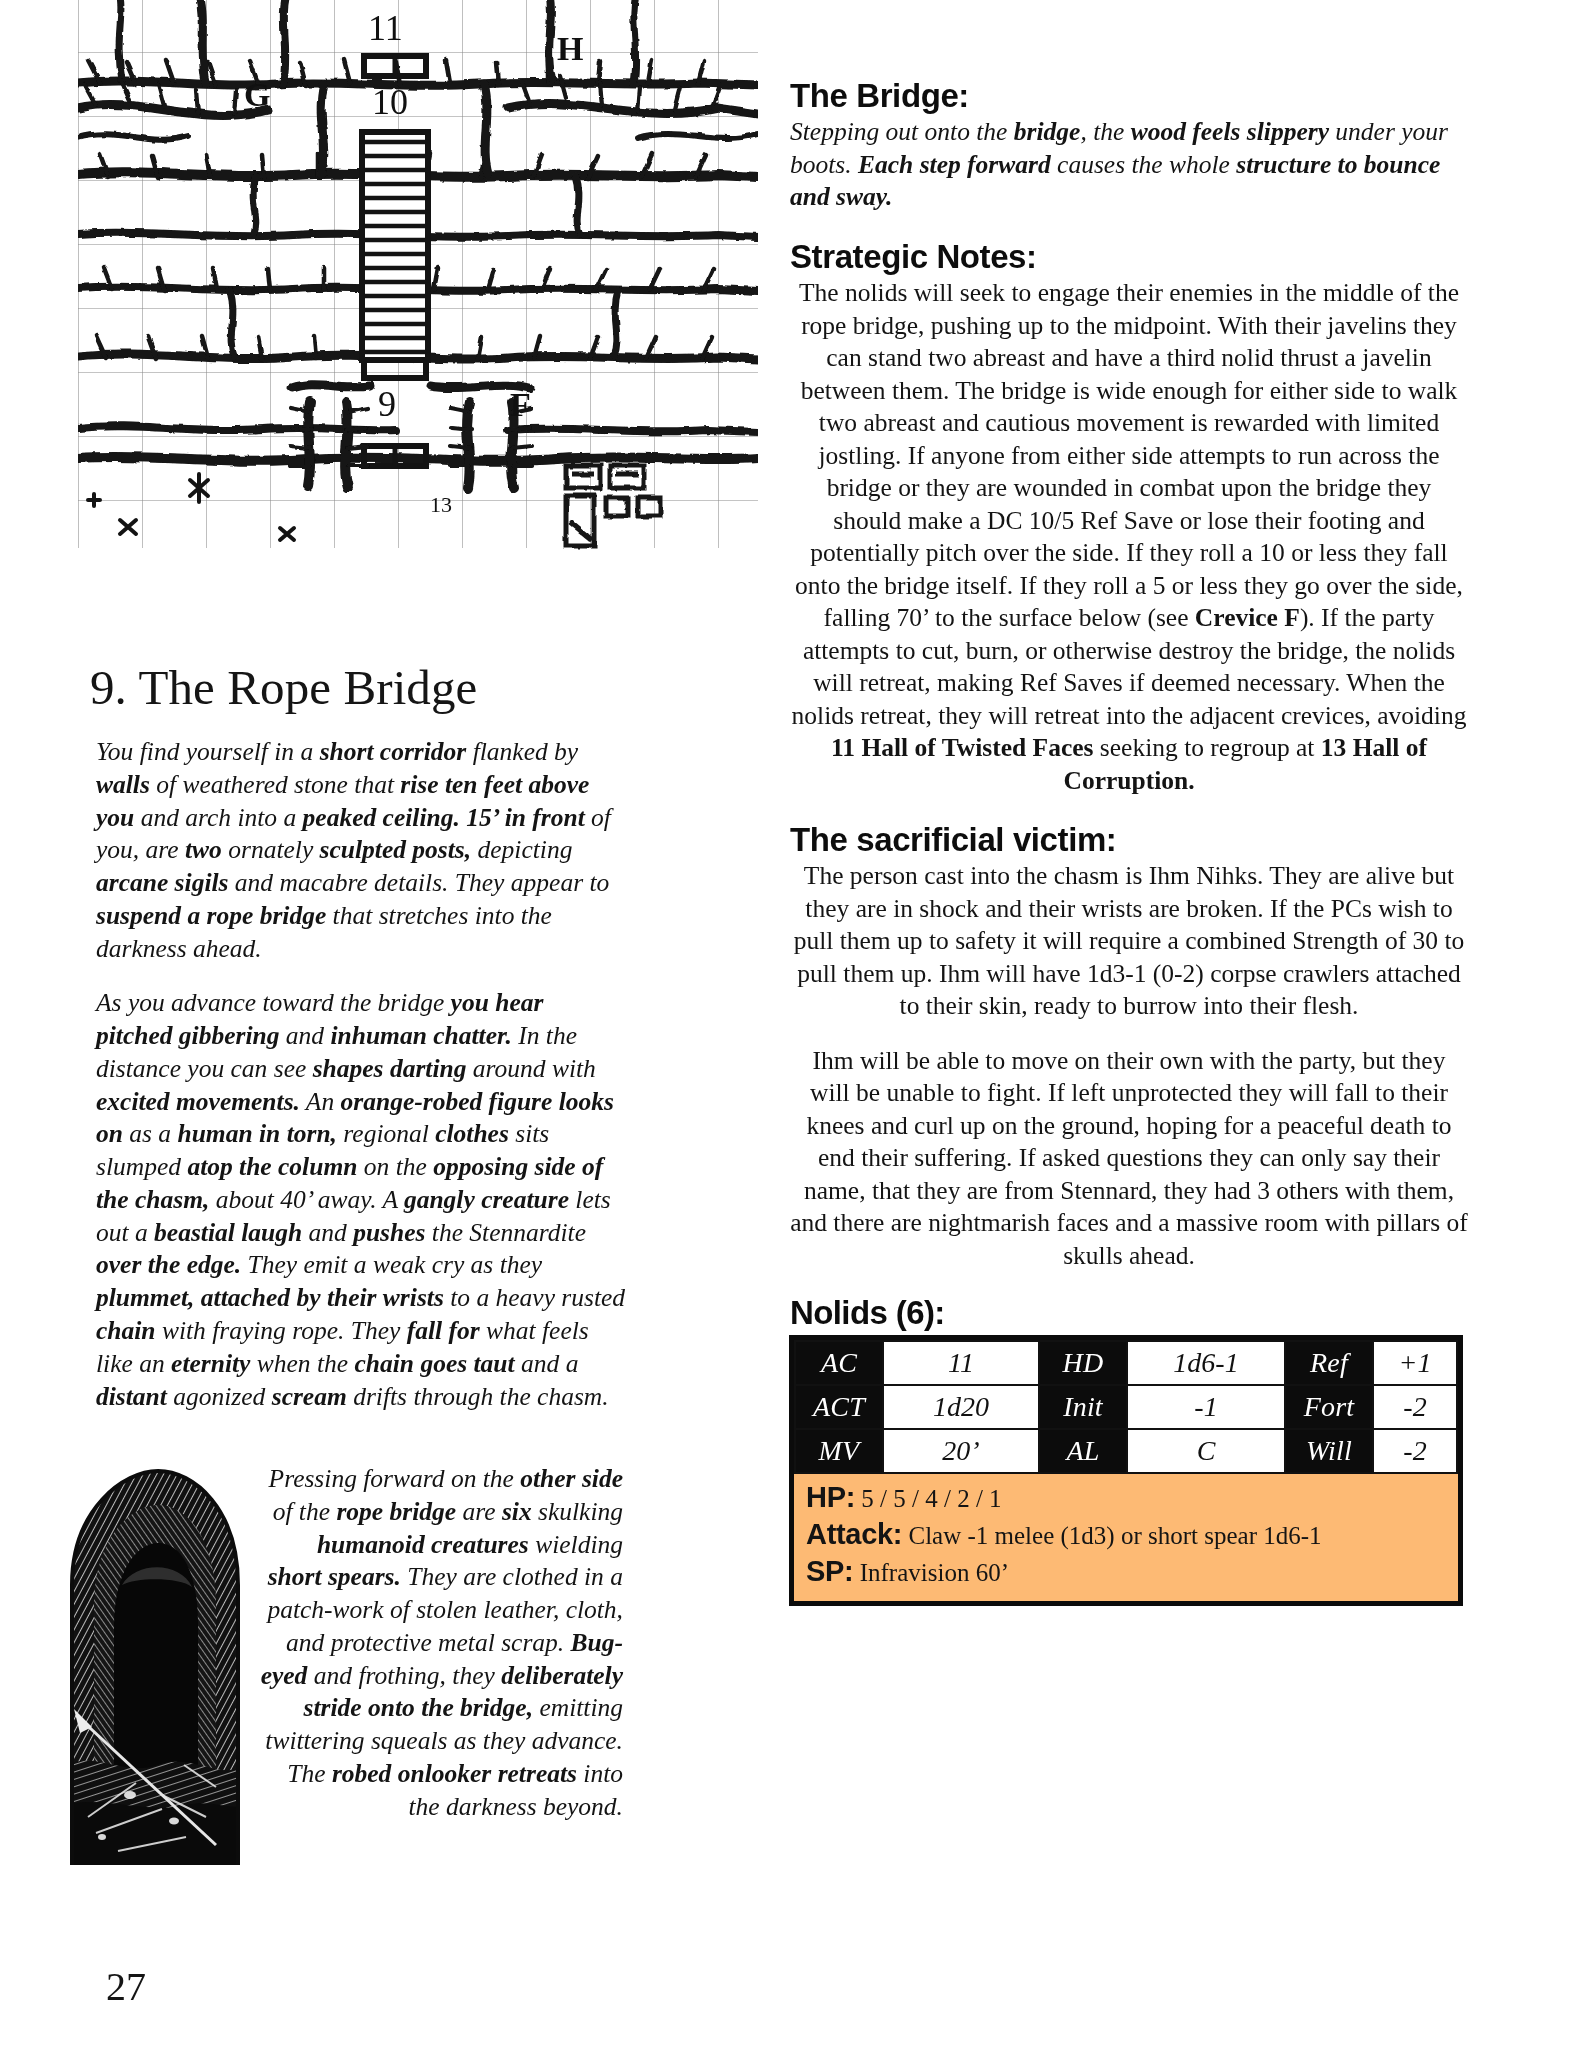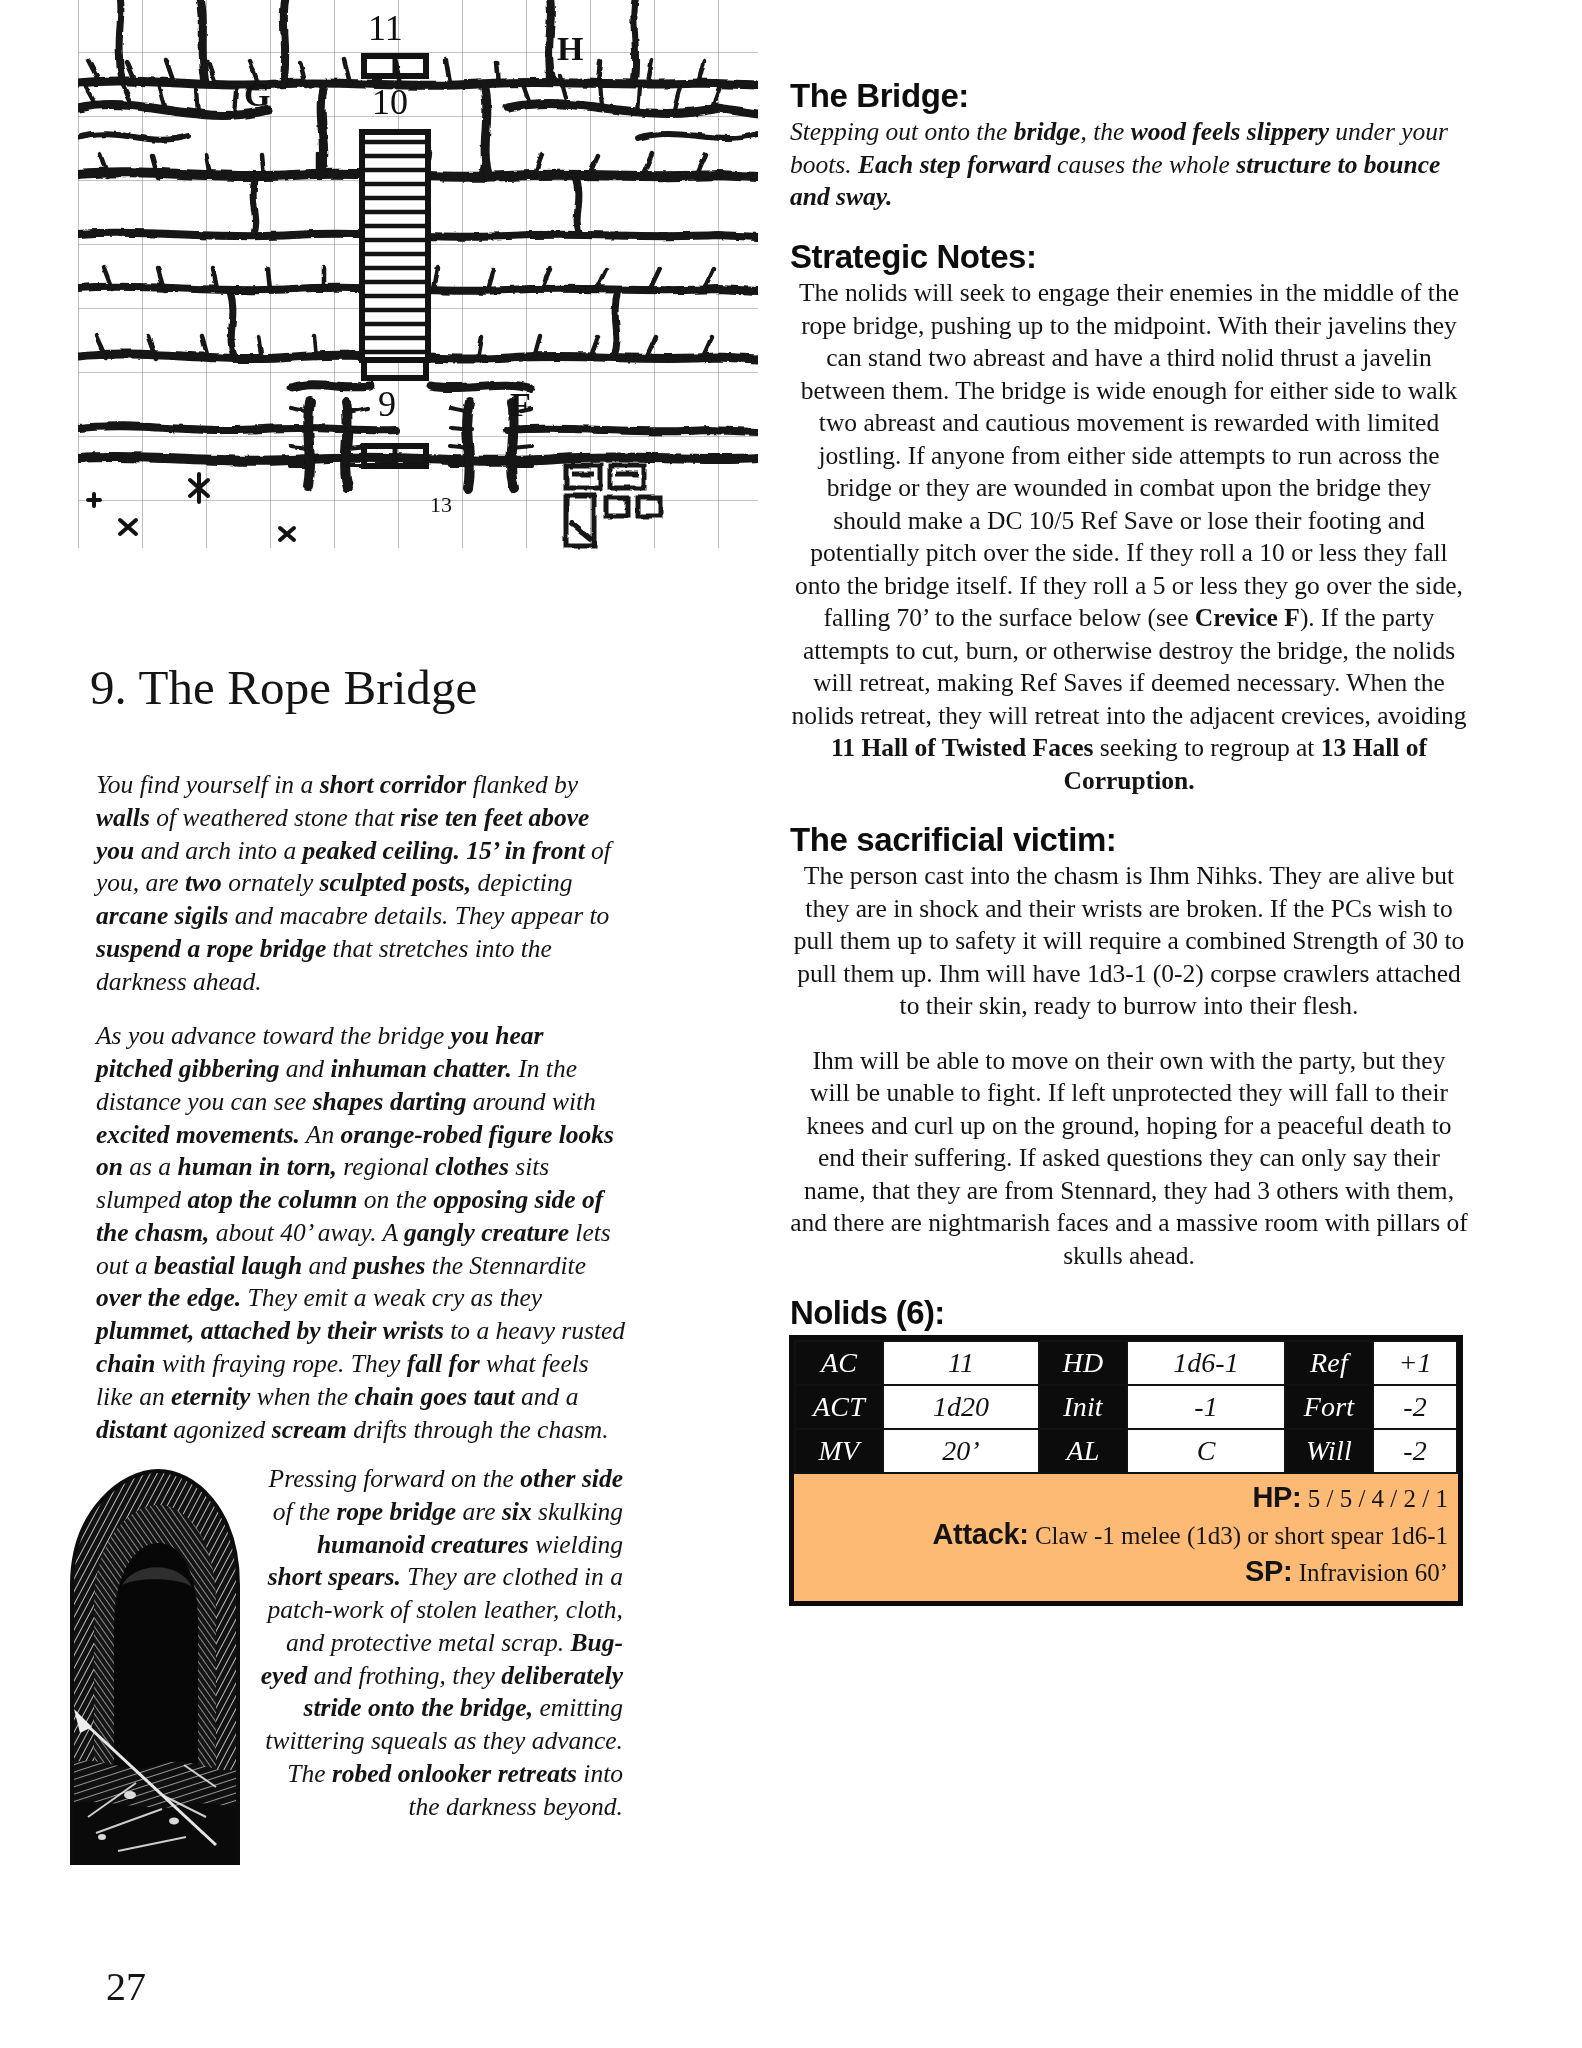--- a/index.html
+++ b/index.html
@@ -192,21 +192,20 @@
 
   .stat-lines {
     padding: 4px 10px 10px 12px;
     font-family: "Liberation Serif", serif;
   }
   .stat-line {
     font-size: 25px;
     line-height: 1.2;
     color: #141414;
     margin: 2px 0;
-    text-align: right;
   }
   .stat-line .k {
     font-family: "Liberation Sans", sans-serif;
     font-weight: 700;
     font-size: 29px;
     letter-spacing: -0.3px;
   }
   .stat-line .v { font-family: "Liberation Serif", serif; font-size: 25px; }
 </style>
 </head>
@@ -415,21 +414,21 @@
           <text class="map-num" x="294" y="126">10</text>
           <text class="map-num" x="300" y="428">9</text>
           <text class="map-label" x="432" y="428">F</text>
           <text class="map-num" x="352" y="524" style="font-size:22px">13</text>
         </g>
       </svg>
     </div>
 
     <h1 class="room-title" style="position:absolute; left:12px; top:662px;">9. The Rope Bridge</h1>
 
-    <div style="position:absolute; left:18px; top:769px; width:530px;">
+    <div style="position:absolute; left:18px; top:736px; width:530px;">
       <p class="read-aloud">You find yourself in a <b>short corridor</b> flanked by <b>walls</b> of weathered stone that <b>rise ten feet above you</b> and arch into a <b>peaked ceiling. 15’ in front</b> of you, are <b>two</b> ornately <b>sculpted posts,</b> depicting <b>arcane sigils</b> and macabre details. They appear to <b>suspend a rope bridge</b> that stretches into the darkness ahead.</p>
       <p class="read-aloud mt-par">As you advance toward the bridge <b>you hear pitched gibbering</b> and <b>inhuman chatter.</b> In the distance you can see <b>shapes darting</b> around with <b>excited movements.</b> An <b>orange-robed figure looks on</b> as a <b>human in torn,</b> regional <b>clothes</b> sits slumped <b>atop the column</b> on the <b>opposing side of the chasm,</b> about 40’ away. A <b>gangly creature</b> lets out a <b>beastial laugh</b> and <b>pushes</b> the Stennardite <b>over the edge.</b> They emit a weak cry as they <b>plummet, attached by their wrists</b> to a heavy rusted <b>chain</b> with fraying rope. They <b>fall for</b> what feels like an <b>eternity</b> when the <b>chain goes taut</b> and a <b>distant</b> agonized <b>scream</b> drifts through the chasm.</p>
     </div>
 
     <div class="illus-block" style="position:absolute; left:0px; top:1425px; width:545px;">
       <div class="illus-float">
         <svg class="illus-svg" viewBox="0 0 178 400" xmlns="http://www.w3.org/2000/svg">
           <defs>
             <clipPath id="archclip">
               <path d="M6 400 L6 120 C6 44 58 6 92 6 C128 6 172 44 172 120 L172 400 Z"></path>

